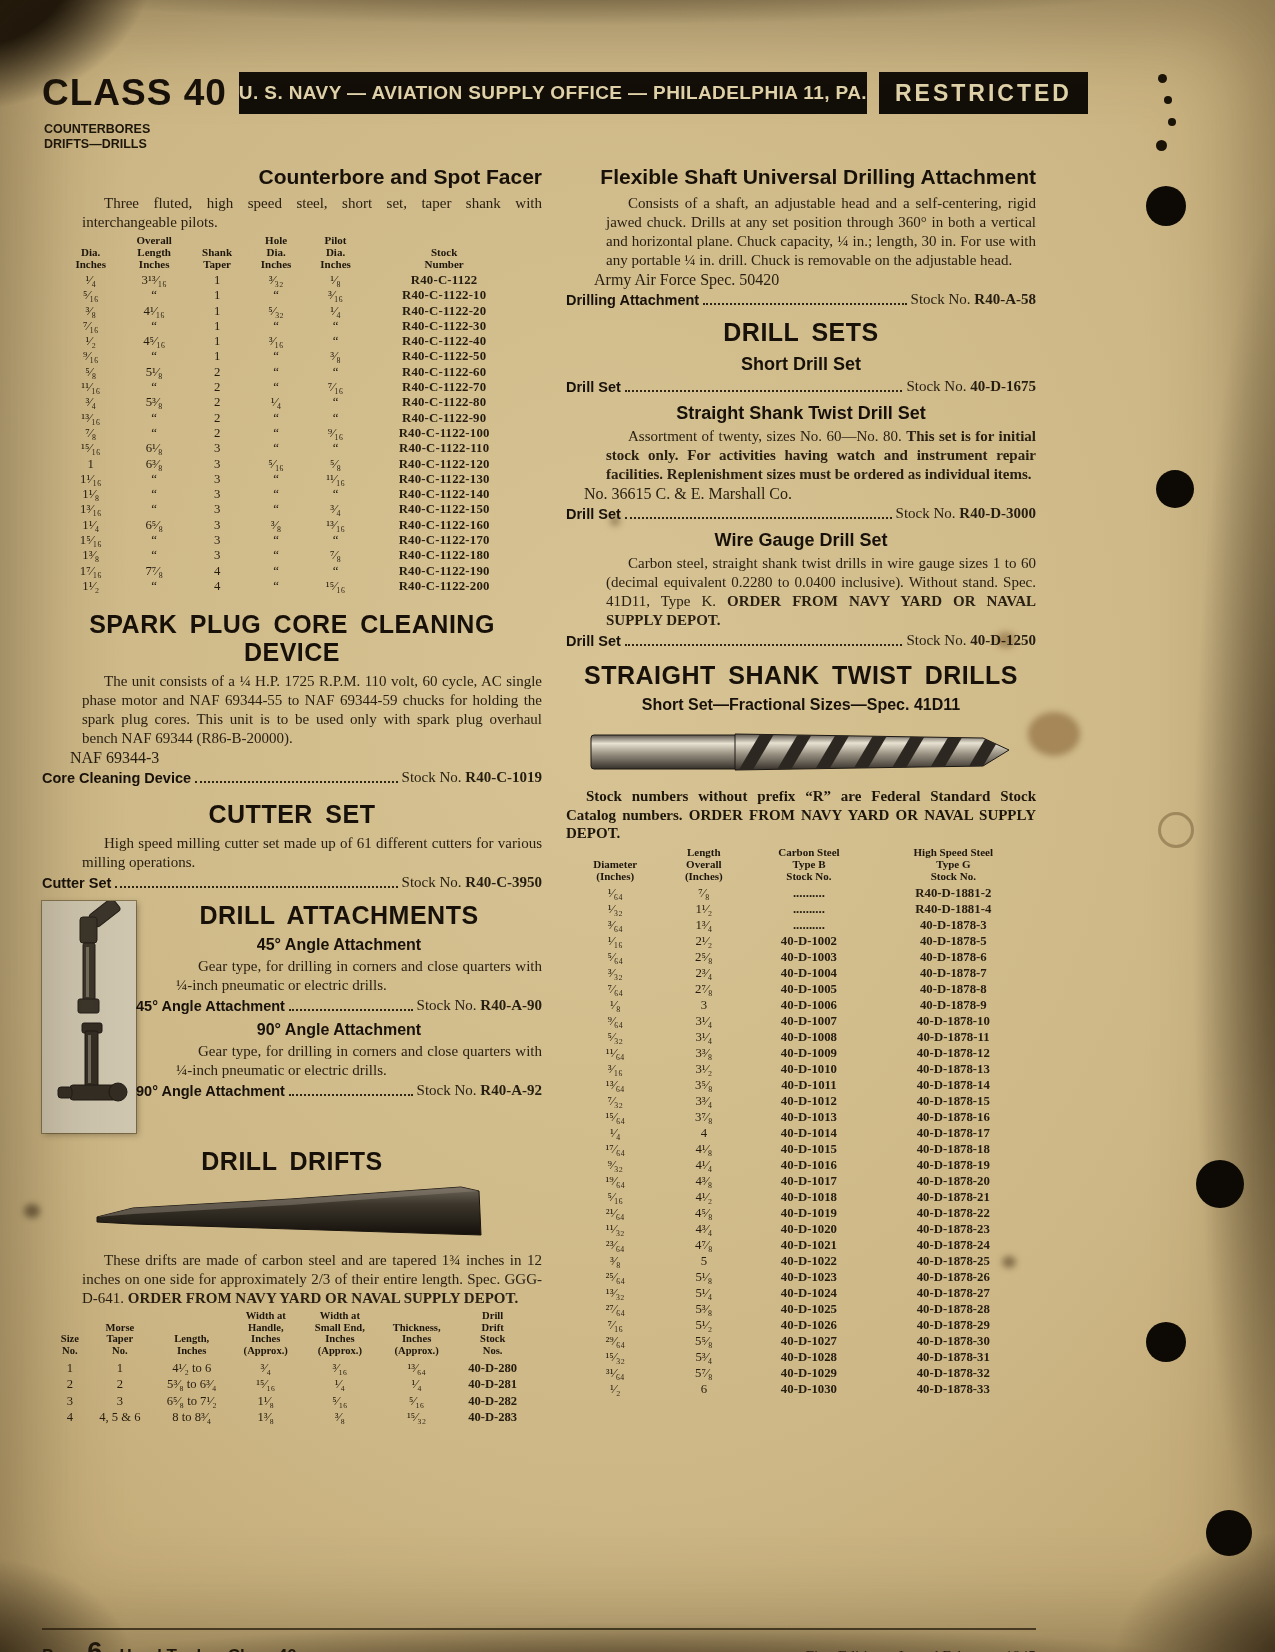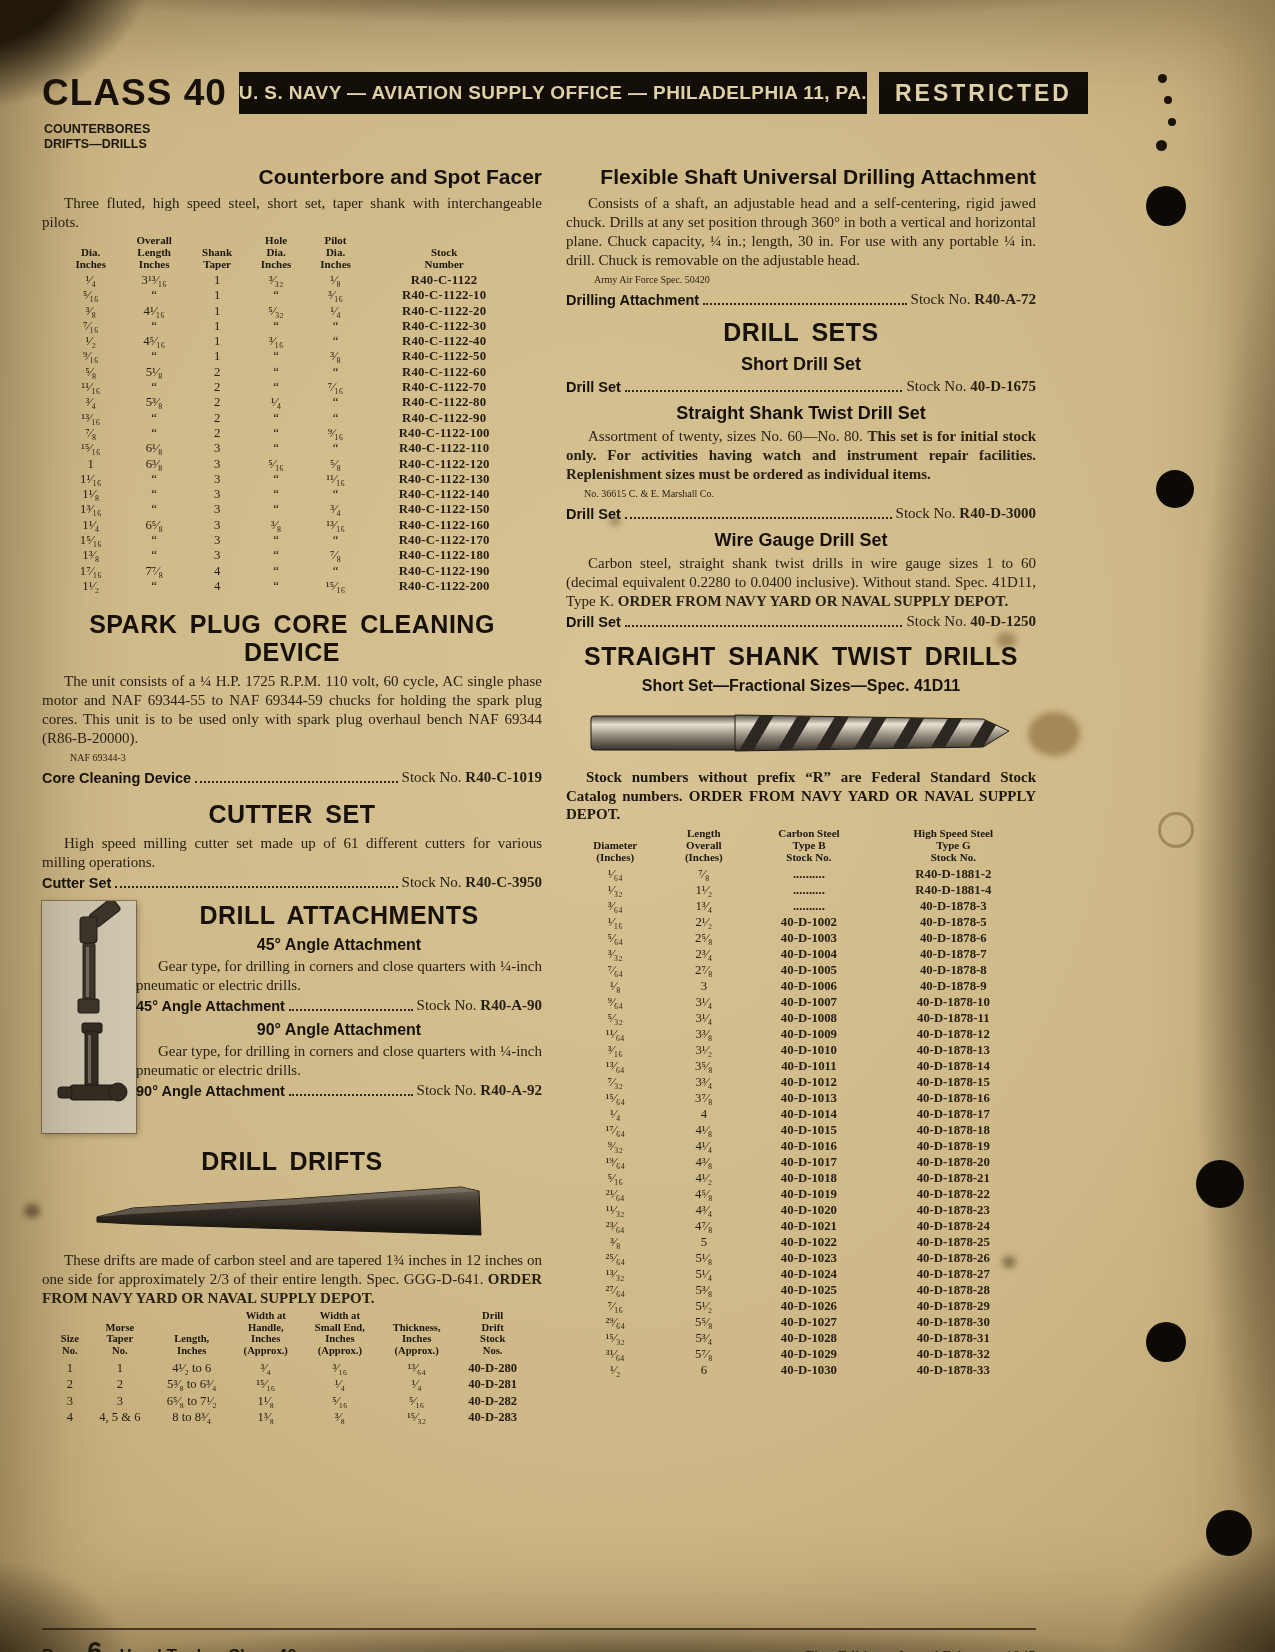--- a/index.html
+++ b/index.html
@@ -39,23 +39,23 @@
   .col { }
   .col.left  { width:500px; }
   .col.right { width:470px; }
 
   .hl { font-family:"Liberation Sans", sans-serif; font-weight:bold; text-align:center; font-size:25px; line-height:28px; letter-spacing:.5px; word-spacing:5px; color:#17110a; margin:10px 0 6px; }
   .hm { font-family:"Liberation Sans", sans-serif; font-weight:bold; text-align:right; font-size:21px; line-height:26px; color:#17110a; margin:4px 0 4px; }
   .hs { font-family:"Liberation Sans", sans-serif; font-weight:bold; text-align:center; font-size:18px; line-height:22px; color:#17110a; margin:7px 0 3px; }
   .hx { font-family:"Liberation Sans", sans-serif; font-weight:bold; text-align:center; font-size:16px; line-height:20px; color:#17110a; margin:5px 0 2px; }
 
   p.body { font-size:15px; line-height:19px; text-align:justify; color:#2a2113; }
-  p.indent { text-indent:22px; }
+  p.indent { text-indent:22px;margin-left:40px; }
   .b { font-weight:bold; }
-  .refline { font-size:10px; line-height:19px; text-indent:28px; }
+  .refline { font-size:16px; line-height:19px; text-indent:28px; }
 
   .sline { display:flex; align-items:flex-end; font-size:15px; margin:2px 0 6px; }
   .sline .sl-label { font-family:"Liberation Sans", sans-serif; font-weight:bold; font-size:14.5px; white-space:nowrap; color:#17110a; }
   .sline .leaders { flex:1; border-bottom:2.6px dotted #2e2514; margin:0 4px 3px; min-width:18px; }
   .sline .sl-right { white-space:nowrap; }
 
   table.tbl { border-collapse:collapse; margin:2px auto 0; }
   table.tbl th { font-family:"Liberation Serif", serif; font-weight:bold; font-size:11px; line-height:12px; white-space:pre-line; text-align:center; vertical-align:bottom; padding:0 3px 3px; color:#1d160b;margin-top:11px; }
   table.tbl td { font-size:12.8px; line-height:15.3px; text-align:center; padding:0 3px; color:#241c0f; }
   table.tbl td.stock { font-weight:bold; }
@@ -473,21 +473,21 @@
       </section>
 
       <section class="col right">
 
         <h2 class="hm">Flexible Shaft Universal Drilling Attachment</h2>
         <p class="body indent">Consists of a shaft, an adjustable head and a self-centering, rigid jawed chuck.  Drills at any set position through 360° in both a vertical and horizontal plane.  Chuck capacity, ¼ in.; length, 30 in.  For use with any portable ¼ in. drill.  Chuck is removable on the adjustable head.</p>
         <div class="refline">Army Air Force Spec. 50420</div>
         <div class="sline">
           <span class="sl-label">Drilling Attachment</span>
           <span class="leaders"></span>
-          <span class="sl-right"><span>Stock No. </span><span class="b">R40-A-72</span></span>
+          <span class="sl-right"><span>Stock No. </span><span class="b">R40-A-58</span></span>
         </div>
 
         <h2 class="hl">DRILL SETS</h2>
 
         <h3 class="hs">Short Drill Set</h3>
         <div class="sline">
           <span class="sl-label">Drill Set</span>
           <span class="leaders"></span>
           <span class="sl-right"><span>Stock No. </span><span class="b">40-D-1675</span></span>
         </div>

